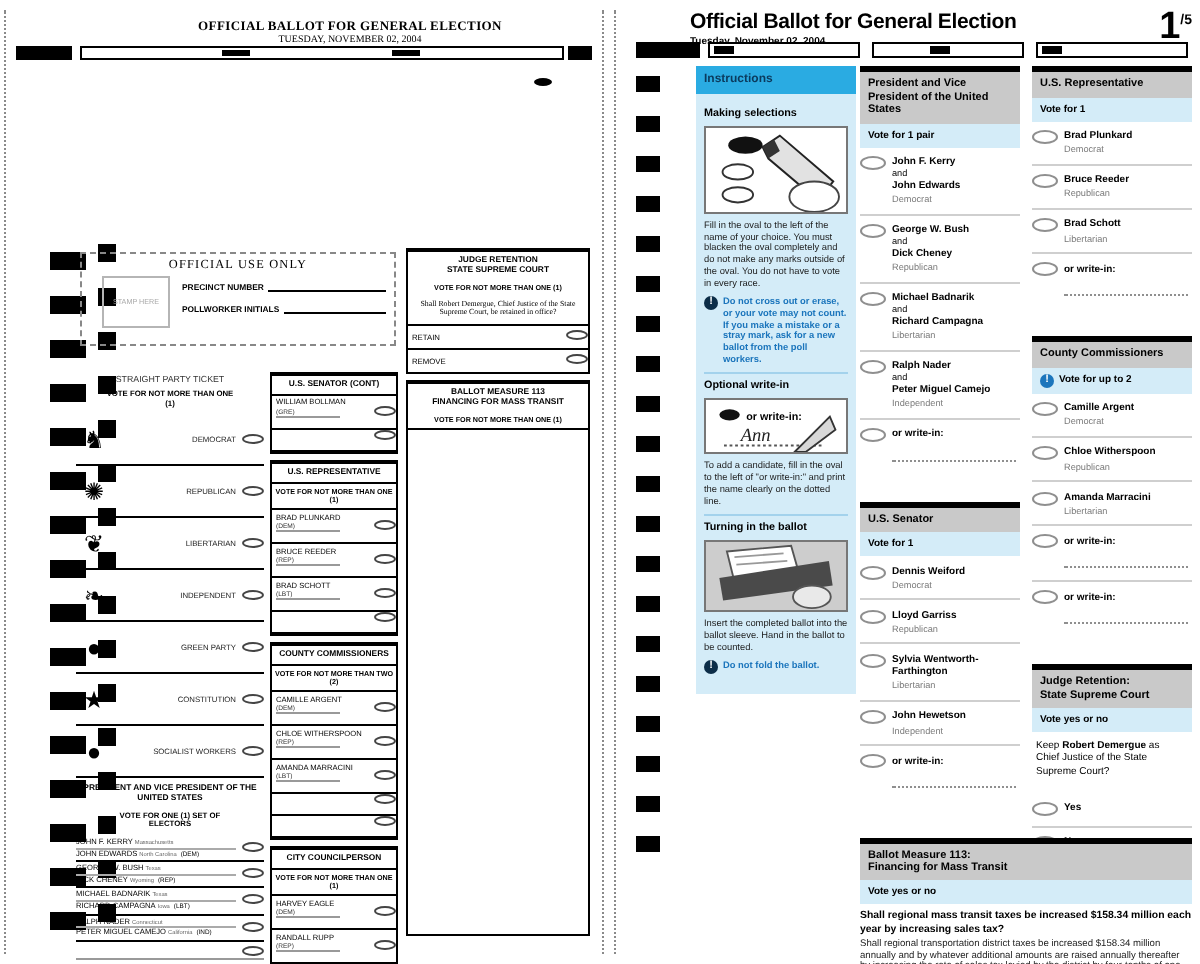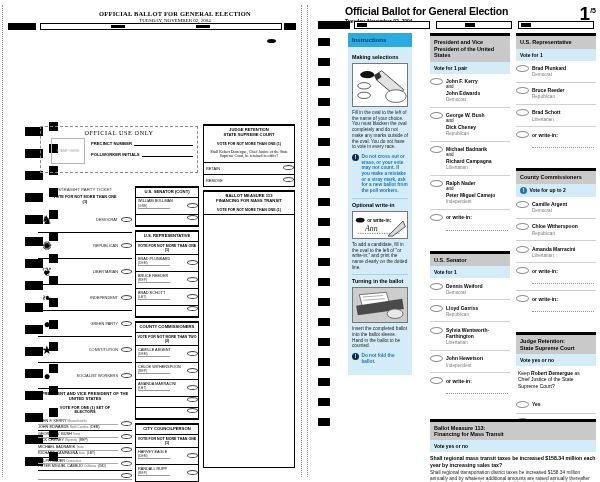--- a/index.html
+++ b/index.html
@@ -76,21 +76,21 @@
   #rp-title{font-size:10.5px;font-weight:bold;letter-spacing:-.2px}
   #rp-date{font-size:5px;font-weight:bold;margin-top:.5px}
   #rp-page{position:absolute;right:4px;top:0;display:flex;align-items:flex-start}
   .pg-big{font-size:19px;font-weight:bold;line-height:17px}
   .pg-small{font-size:7px;font-weight:bold;margin-top:2px}
   #rp-timingbar{position:absolute;left:0;top:21px;height:8px;width:282px}
   #rp-tb0{position:absolute;left:0;top:0;width:32px;height:8px;background:#000}
   .rp-tbar{position:absolute;top:0;width:76px;height:8px;border:1px solid #000;background:#fff}
   .rp-tsq{position:absolute;top:1px;width:10px;height:4px;background:#000}
   .rp-col{position:absolute;top:33px}
-  #colA{left:30px;width:64px}
+  #colA{left:30px;width:80px}
   #colB{left:112px;width:80px}
   #colC{left:198px;width:80px}
   .ins-head{background:#2aabe2;color:#0b3a5d;font-weight:bold;font-size:6px;padding:4px}
   .ins-body{background:#d4ecf8;padding:4px 4px 6px}
   .ins-sec{padding:3px 0 4px}
   .ins-sec + .ins-sec{border-top:1px solid #a3d2ec}
   .ins-h{font-weight:bold;font-size:5.4px;margin-bottom:3px}
   .ins-p{font-size:4.7px;line-height:5.7px;color:#1c1c1c;margin-top:3px}
   .warn{display:flex;gap:2.5px;margin-top:4px}
   .warn-icon{flex:none;width:7px;height:7px;border-radius:50%;background:#0c2d48;color:#fff;font-size:5.5px;

